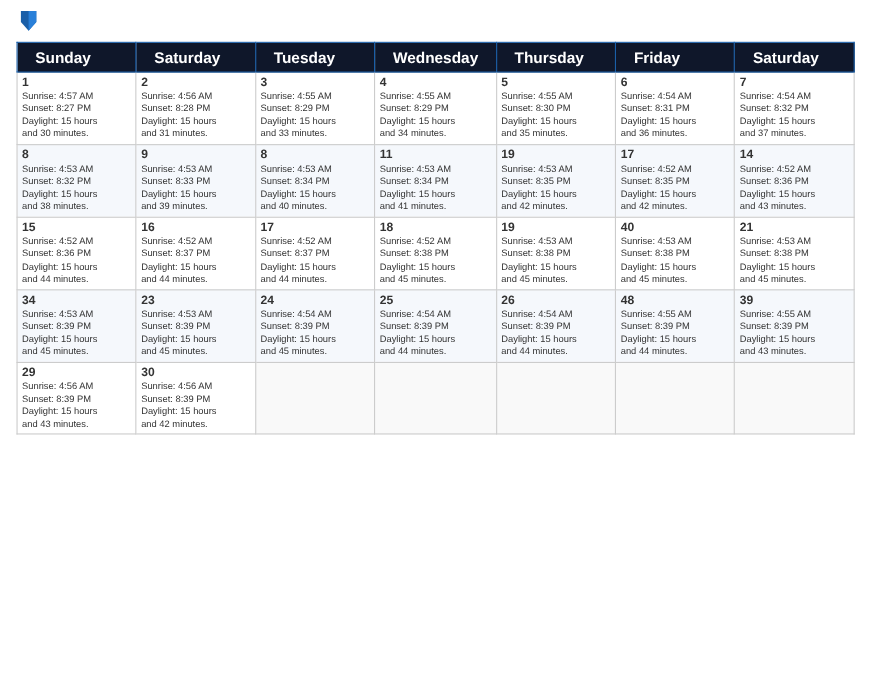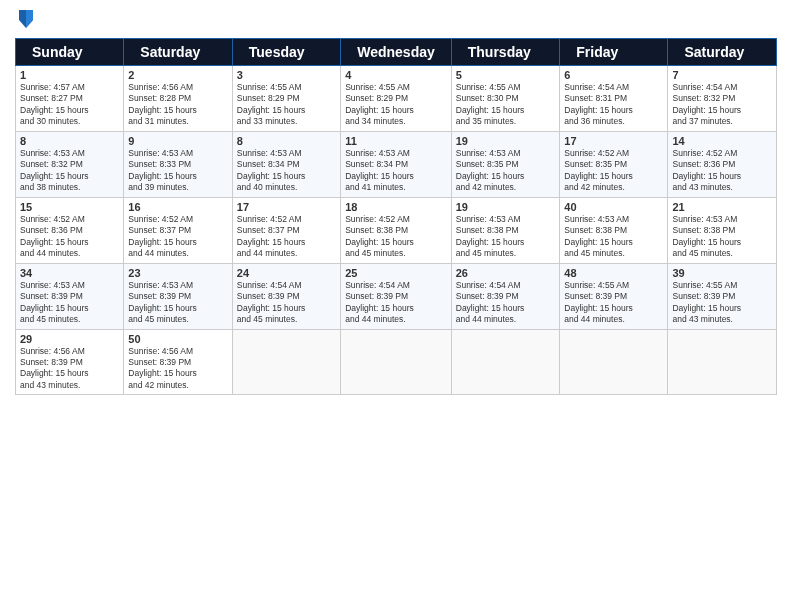--- a/index.html
+++ b/index.html
@@ -398,21 +398,21 @@
           <td>
         <span class="day-num">29</span>
         <div class="day-info">
           Sunrise: 4:56 AM<br>
           Sunset: 8:39 PM<br>
           Daylight: 15 hours<br>
           and 43 minutes.
         </div>
       </td>
           <td>
-        <span class="day-num">50</span>
+        <span class="day-num">30</span>
         <div class="day-info">
           Sunrise: 4:56 AM<br>
           Sunset: 8:39 PM<br>
           Daylight: 15 hours<br>
           and 42 minutes.
         </div>
       </td>
           <td class="empty-cell"></td>
           <td class="empty-cell"></td>
           <td class="empty-cell"></td>

